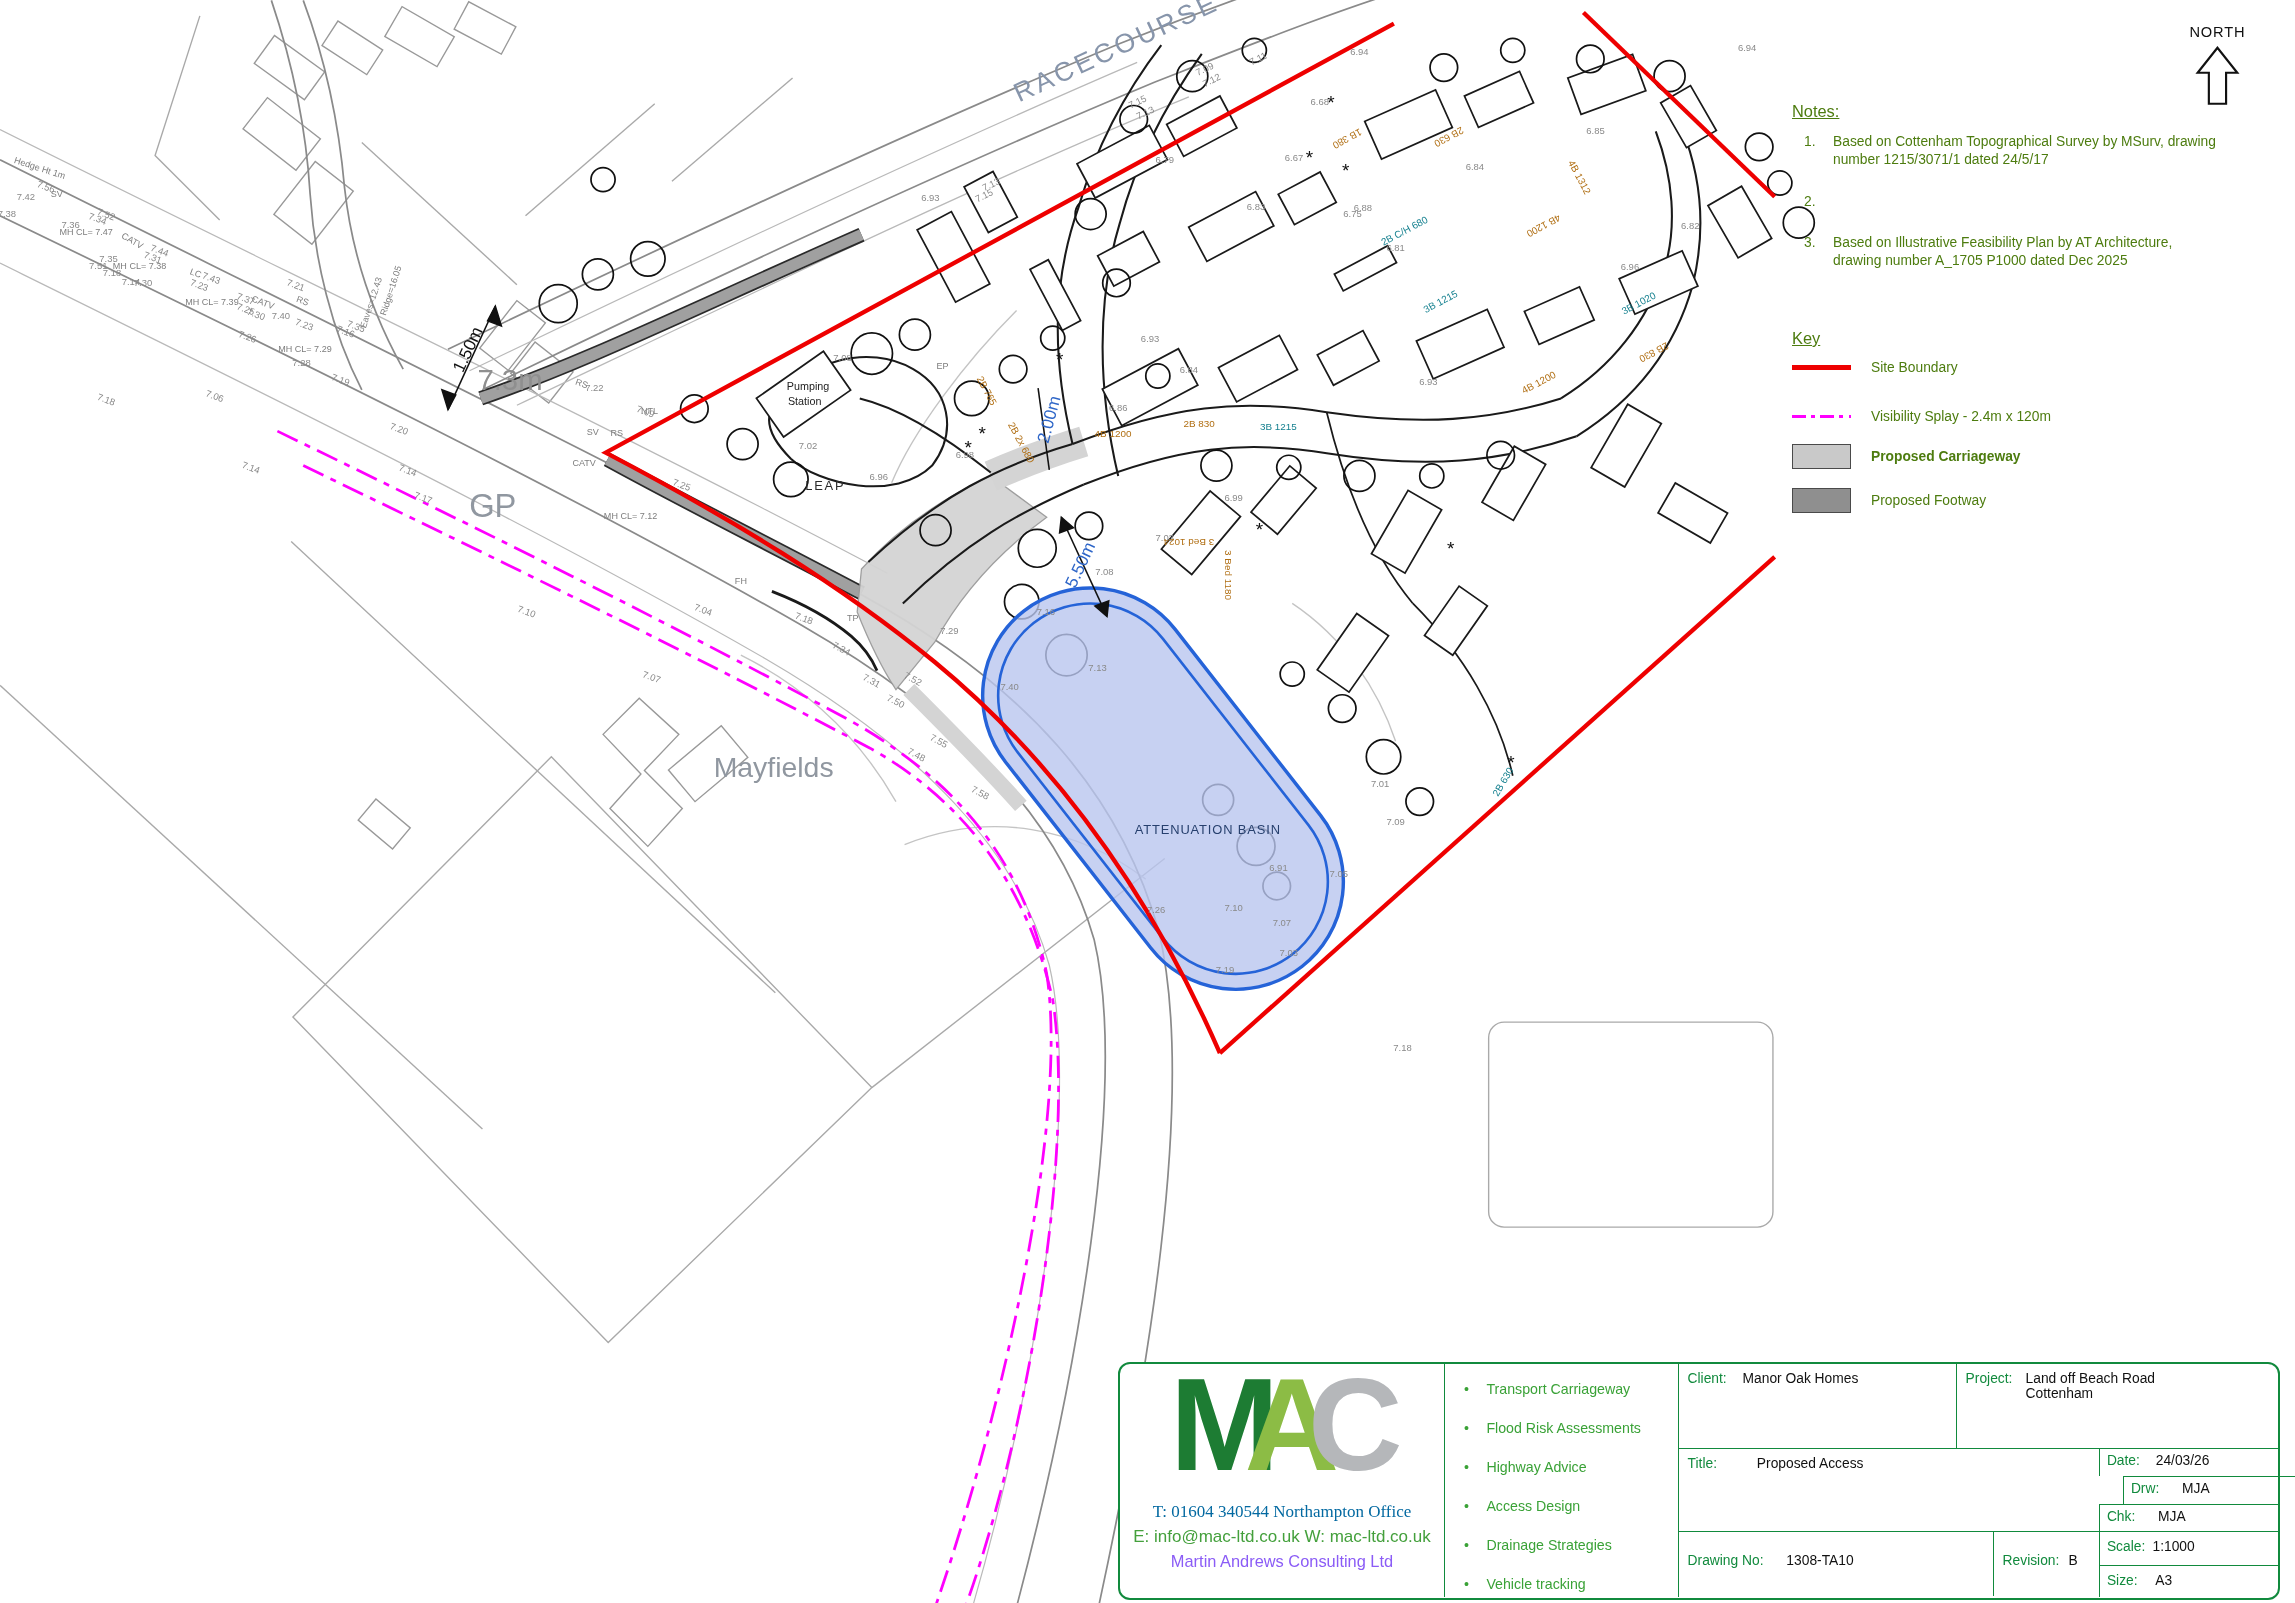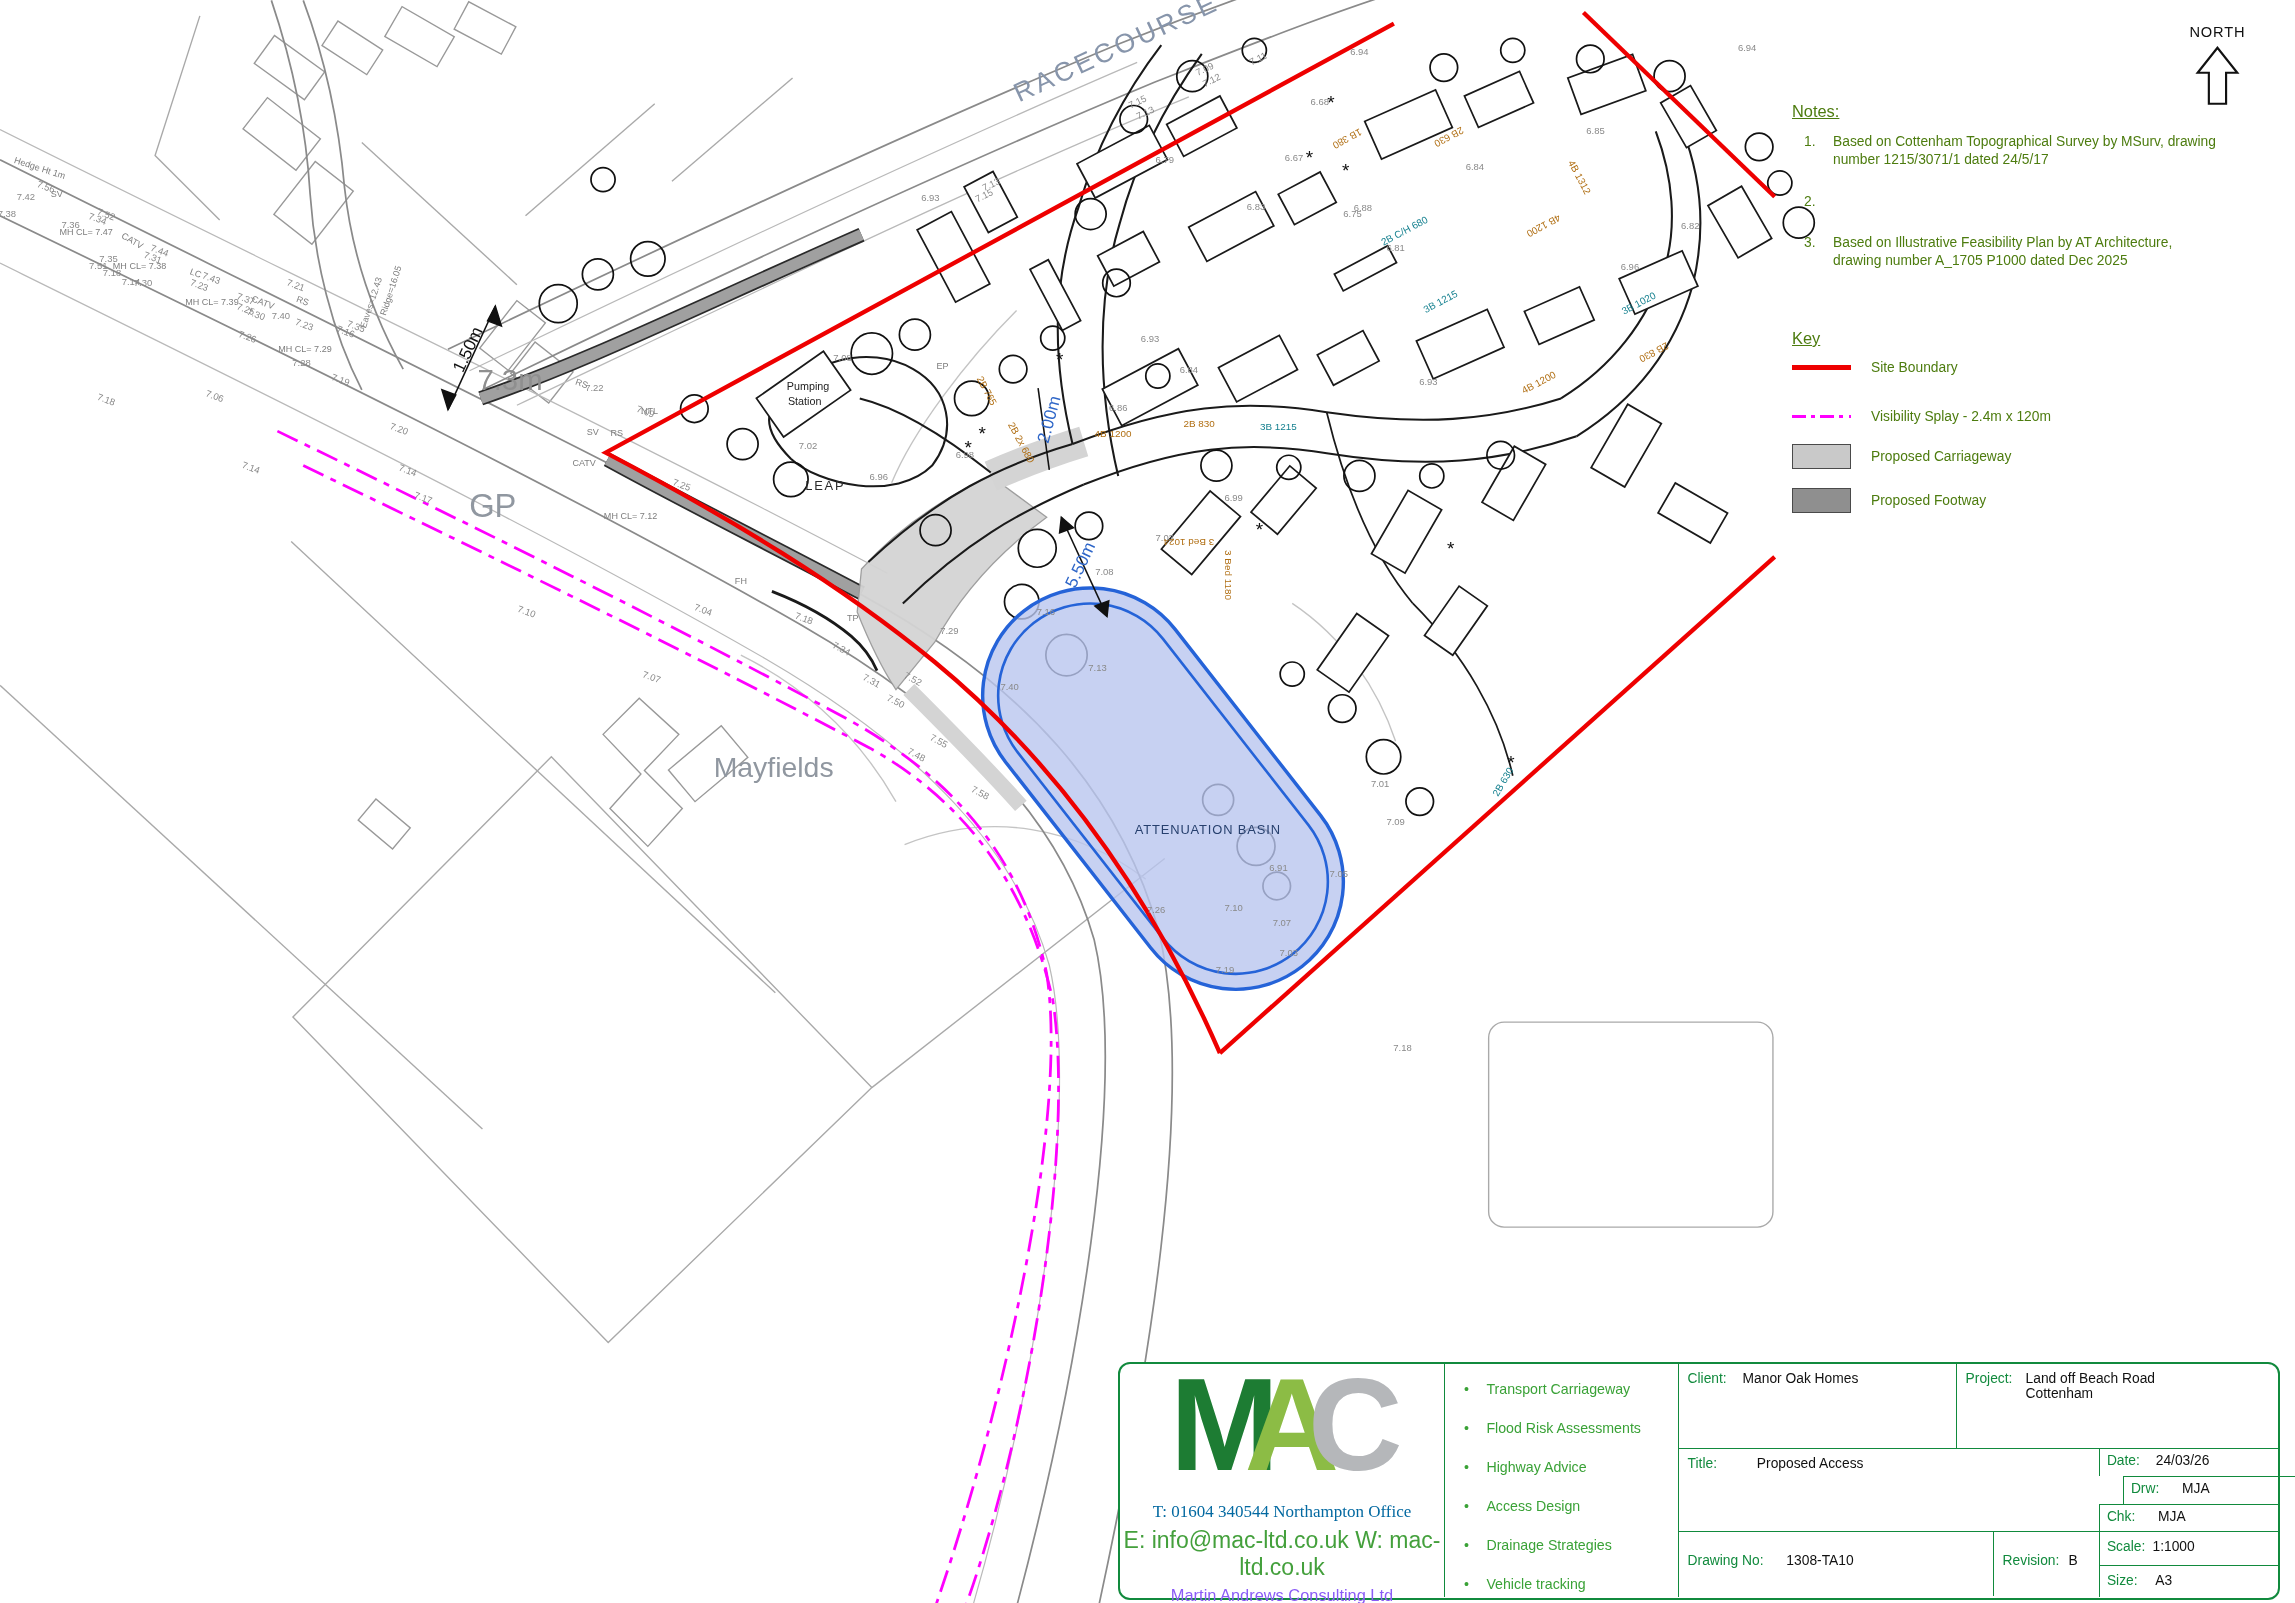--- a/index.html
+++ b/index.html
@@ -50,21 +50,21 @@
   .gborder-t{border-top:1.7px solid #118a3d;}
   .glabel{color:#118a3d;font-size:13.8px;}
   .gvalue{color:#111;font-size:13.8px;}
 
   #logo-cell{left:0;top:0;width:324px;height:233px;text-align:center;}
   .logo-letters{margin-top:-12px;height:145px;line-height:145px;font-weight:bold;font-size:131px;letter-spacing:-8.6px;}
   .logo-m{color:#1d7c33;}
   .logo-a{color:#8cbc45;margin-left:-26px;}
   .logo-c{color:#b5b7ba;margin-left:-22.4px;}
   .logo-phone{color:#0369a1;font-size:17px;margin-top:5.2px;font-family:Liberation Serif, serif;}
-  .logo-email{color:#44a03c;font-size:23px;margin-top:5.2px;}
+  .logo-email{color:#44a03c;font-size:17px;margin-top:5.2px;}
   .logo-company{color:#8b5cf6;font-size:16.4px;margin-top:4.3px;}
 
   #services-cell{left:324px;top:0;width:234px;height:233px;padding:17px 0 0 19px;}
   .svc-row{color:#3aa237;font-size:14.2px;margin-bottom:23px;display:flex;}
   .svc-bullet{width:22.4px;flex:0 0 22.4px;}
 
   #info-area{left:558px;top:0;width:601px;height:233px;}
   #cell-client{left:0;top:0;width:277px;height:84px;padding:6.9px 8.6px;}
   #cell-project{left:277px;top:0;width:323px;height:84px;padding:6.9px 8.6px;}
   #cell-title{left:0;top:84px;width:420px;height:84px;padding:6.9px 8.6px;}
@@ -442,21 +442,21 @@
         <span class="sw-line-red"></span>
       </span>
     <span class="key-label">Site Boundary</span>
   </div>
   <div class="key-row" style="margin-top:34px;">
     <span class="key-swatch">
         <span class="sw-line-magenta"></span>
       </span>
     <span class="key-label">Visibility Splay - 2.4m x 120m</span>
   </div>
-  <div class="key-row" style="margin-top:20px;">
+  <div class="key-row" style="margin-top:20px;font-weight:bold;">
     <span class="key-swatch">
         <span class="sw-rect sw-carriageway"></span>
       </span>
     <span class="key-label">Proposed Carriageway</span>
   </div>
   <div class="key-row">
     <span class="key-swatch">
         <span class="sw-rect sw-footway"></span>
       </span>
     <span class="key-label">Proposed Footway</span>

